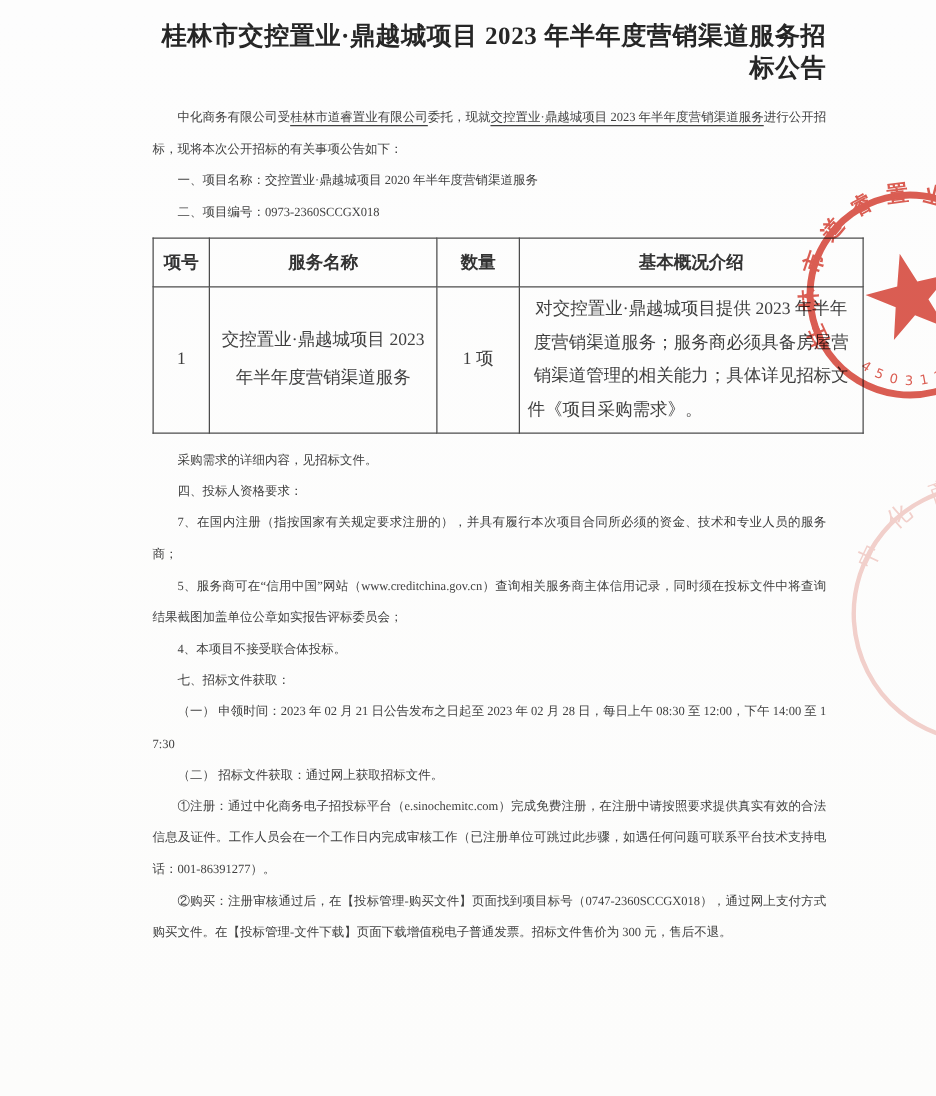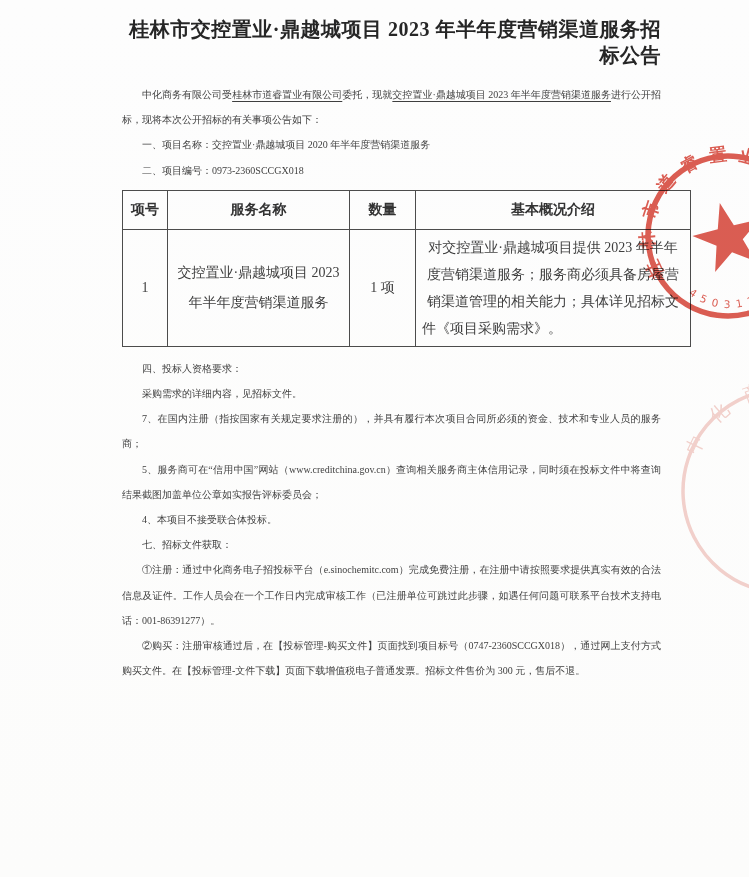--- a/index.html
+++ b/index.html
@@ -121,28 +121,30 @@
       <tbody>
         <tr>
           <td class="cell-no">1</td>
           <td class="cell-name">交控置业·鼎越城项目 2023 年半年度营销渠道服务</td>
           <td class="cell-qty">1 项</td>
           <td class="cell-desc">对交控置业·鼎越城项目提供 2023 年半年度营销渠道服务；服务商必须具备房屋营销渠道管理的相关能力；具体详见招标文件《项目采购需求》。</td>
         </tr>
       </tbody>
     </table>
 
+    <p class="para">采购需求的详细内容，见招标文件。</p>
+
     <p class="para">四、投标人资格要求：</p>
-
-    <p class="para">采购需求的详细内容，见招标文件。</p>
     <p class="para">7、在国内注册（指按国家有关规定要求注册的），并具有履行本次项目合同所必须的资金、技术和专业人员的服务商；</p>
     <p class="para">5、服务商可在“信用中国”网站（www.creditchina.gov.cn）查询相关服务商主体信用记录，同时须在投标文件中将查询结果截图加盖单位公章如实报告评标委员会；</p>
     <p class="para">4、本项目不接受联合体投标。</p>
 
     <p class="para">七、招标文件获取：</p>
+    <p class="para">（一） 申领时间：2023 年 02 月 21 日公告发布之日起至 2023 年 02 月 28 日，每日上午 08:30 至 12:00，下午 14:00 至 17:30</p>
+    <p class="para">（二） 招标文件获取：通过网上获取招标文件。</p>
     <p class="para">①注册：通过中化商务电子招投标平台（e.sinochemitc.com）完成免费注册，在注册中请按照要求提供真实有效的合法信息及证件。工作人员会在一个工作日内完成审核工作（已注册单位可跳过此步骤，如遇任何问题可联系平台技术支持电话：001-86391277）。</p>
     <p class="para">②购买：注册审核通过后，在【投标管理-购买文件】页面找到项目标号（0747-2360SCCGX018），通过网上支付方式购买文件。在【投标管理-文件下载】页面下载增值税电子普通发票。招标文件售价为 300 元，售后不退。</p>
 
   </div>
 
   <svg class="seal seal-primary" viewBox="0 0 212 212">
     <circle cx="106" cy="106" r="80" fill="none" stroke="#d8473b" stroke-width="5.5"></circle>
     <polygon points="106,72 114.3,97 140.5,97.3 119.5,112.8 127.2,137.8 106,122.7 84.8,137.8 92.5,112.8 71.5,97.3 97.7,97" fill="#d8473b"></polygon>
     <path id="sealArcTop" d="M 35.8,131.6 A 75,75 0 1 1 176.2,131.6" fill="none"></path>
     <path id="sealArcBottom" d="M 50,148 A 67,67 0 0 0 162,148" fill="none"></path>

